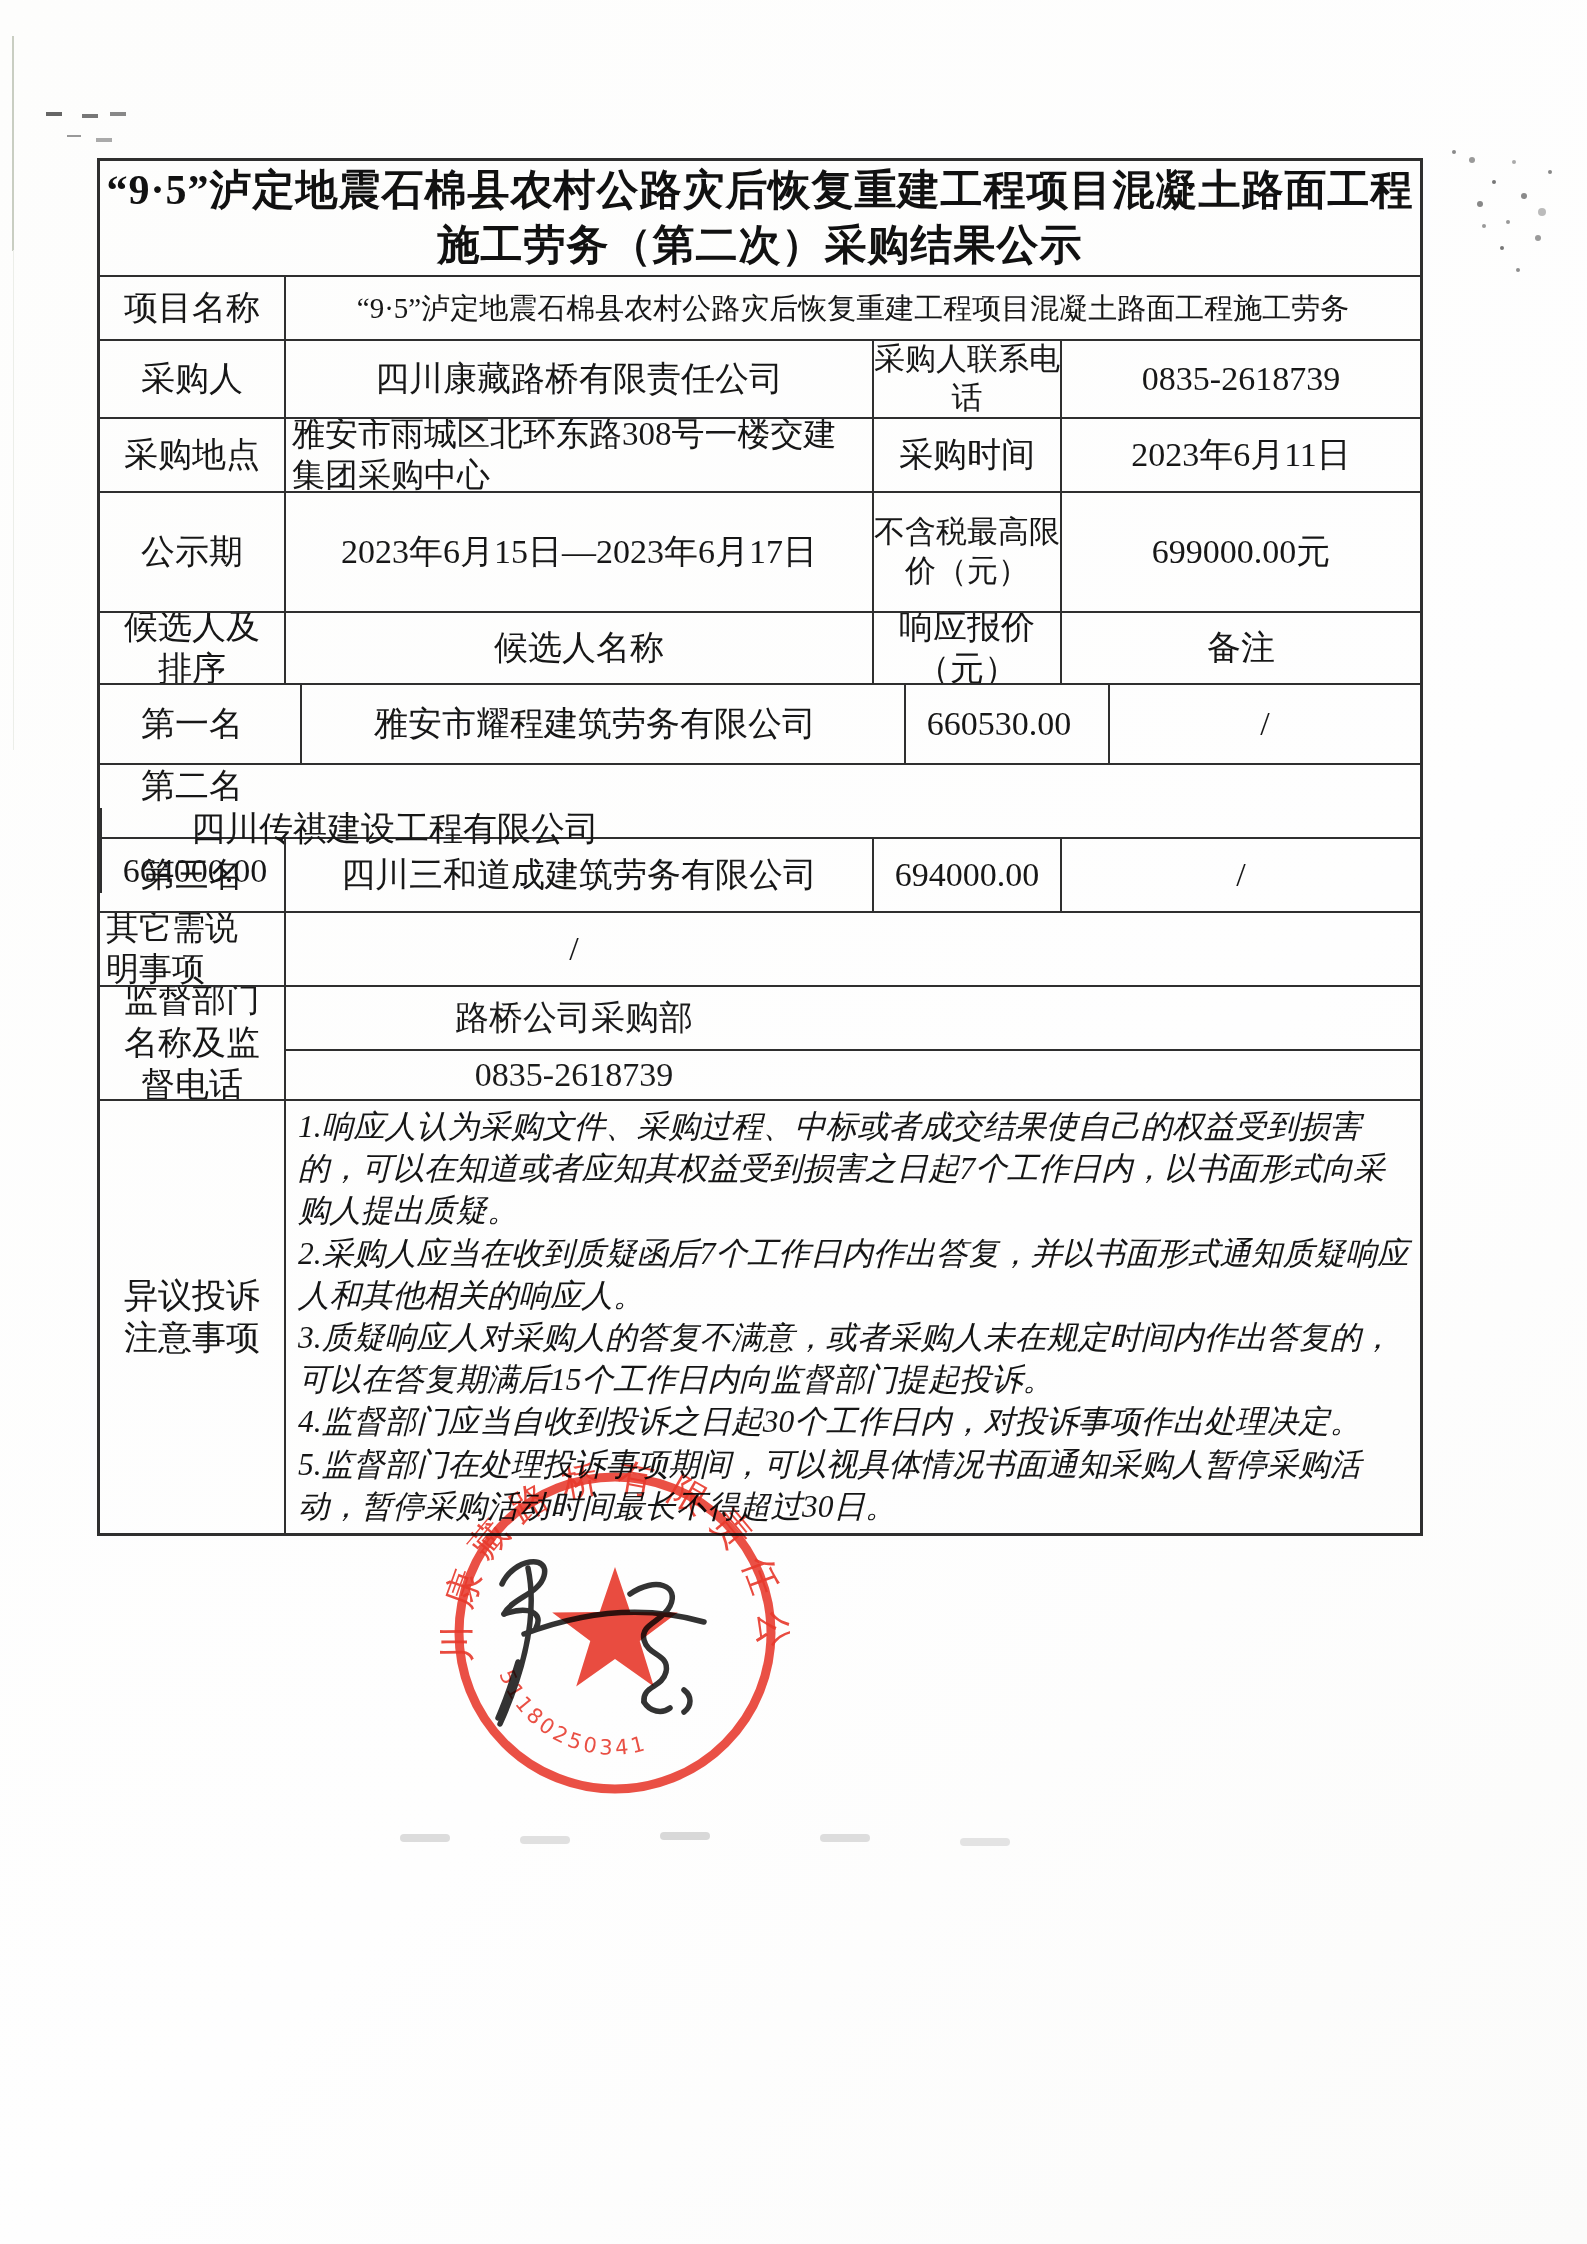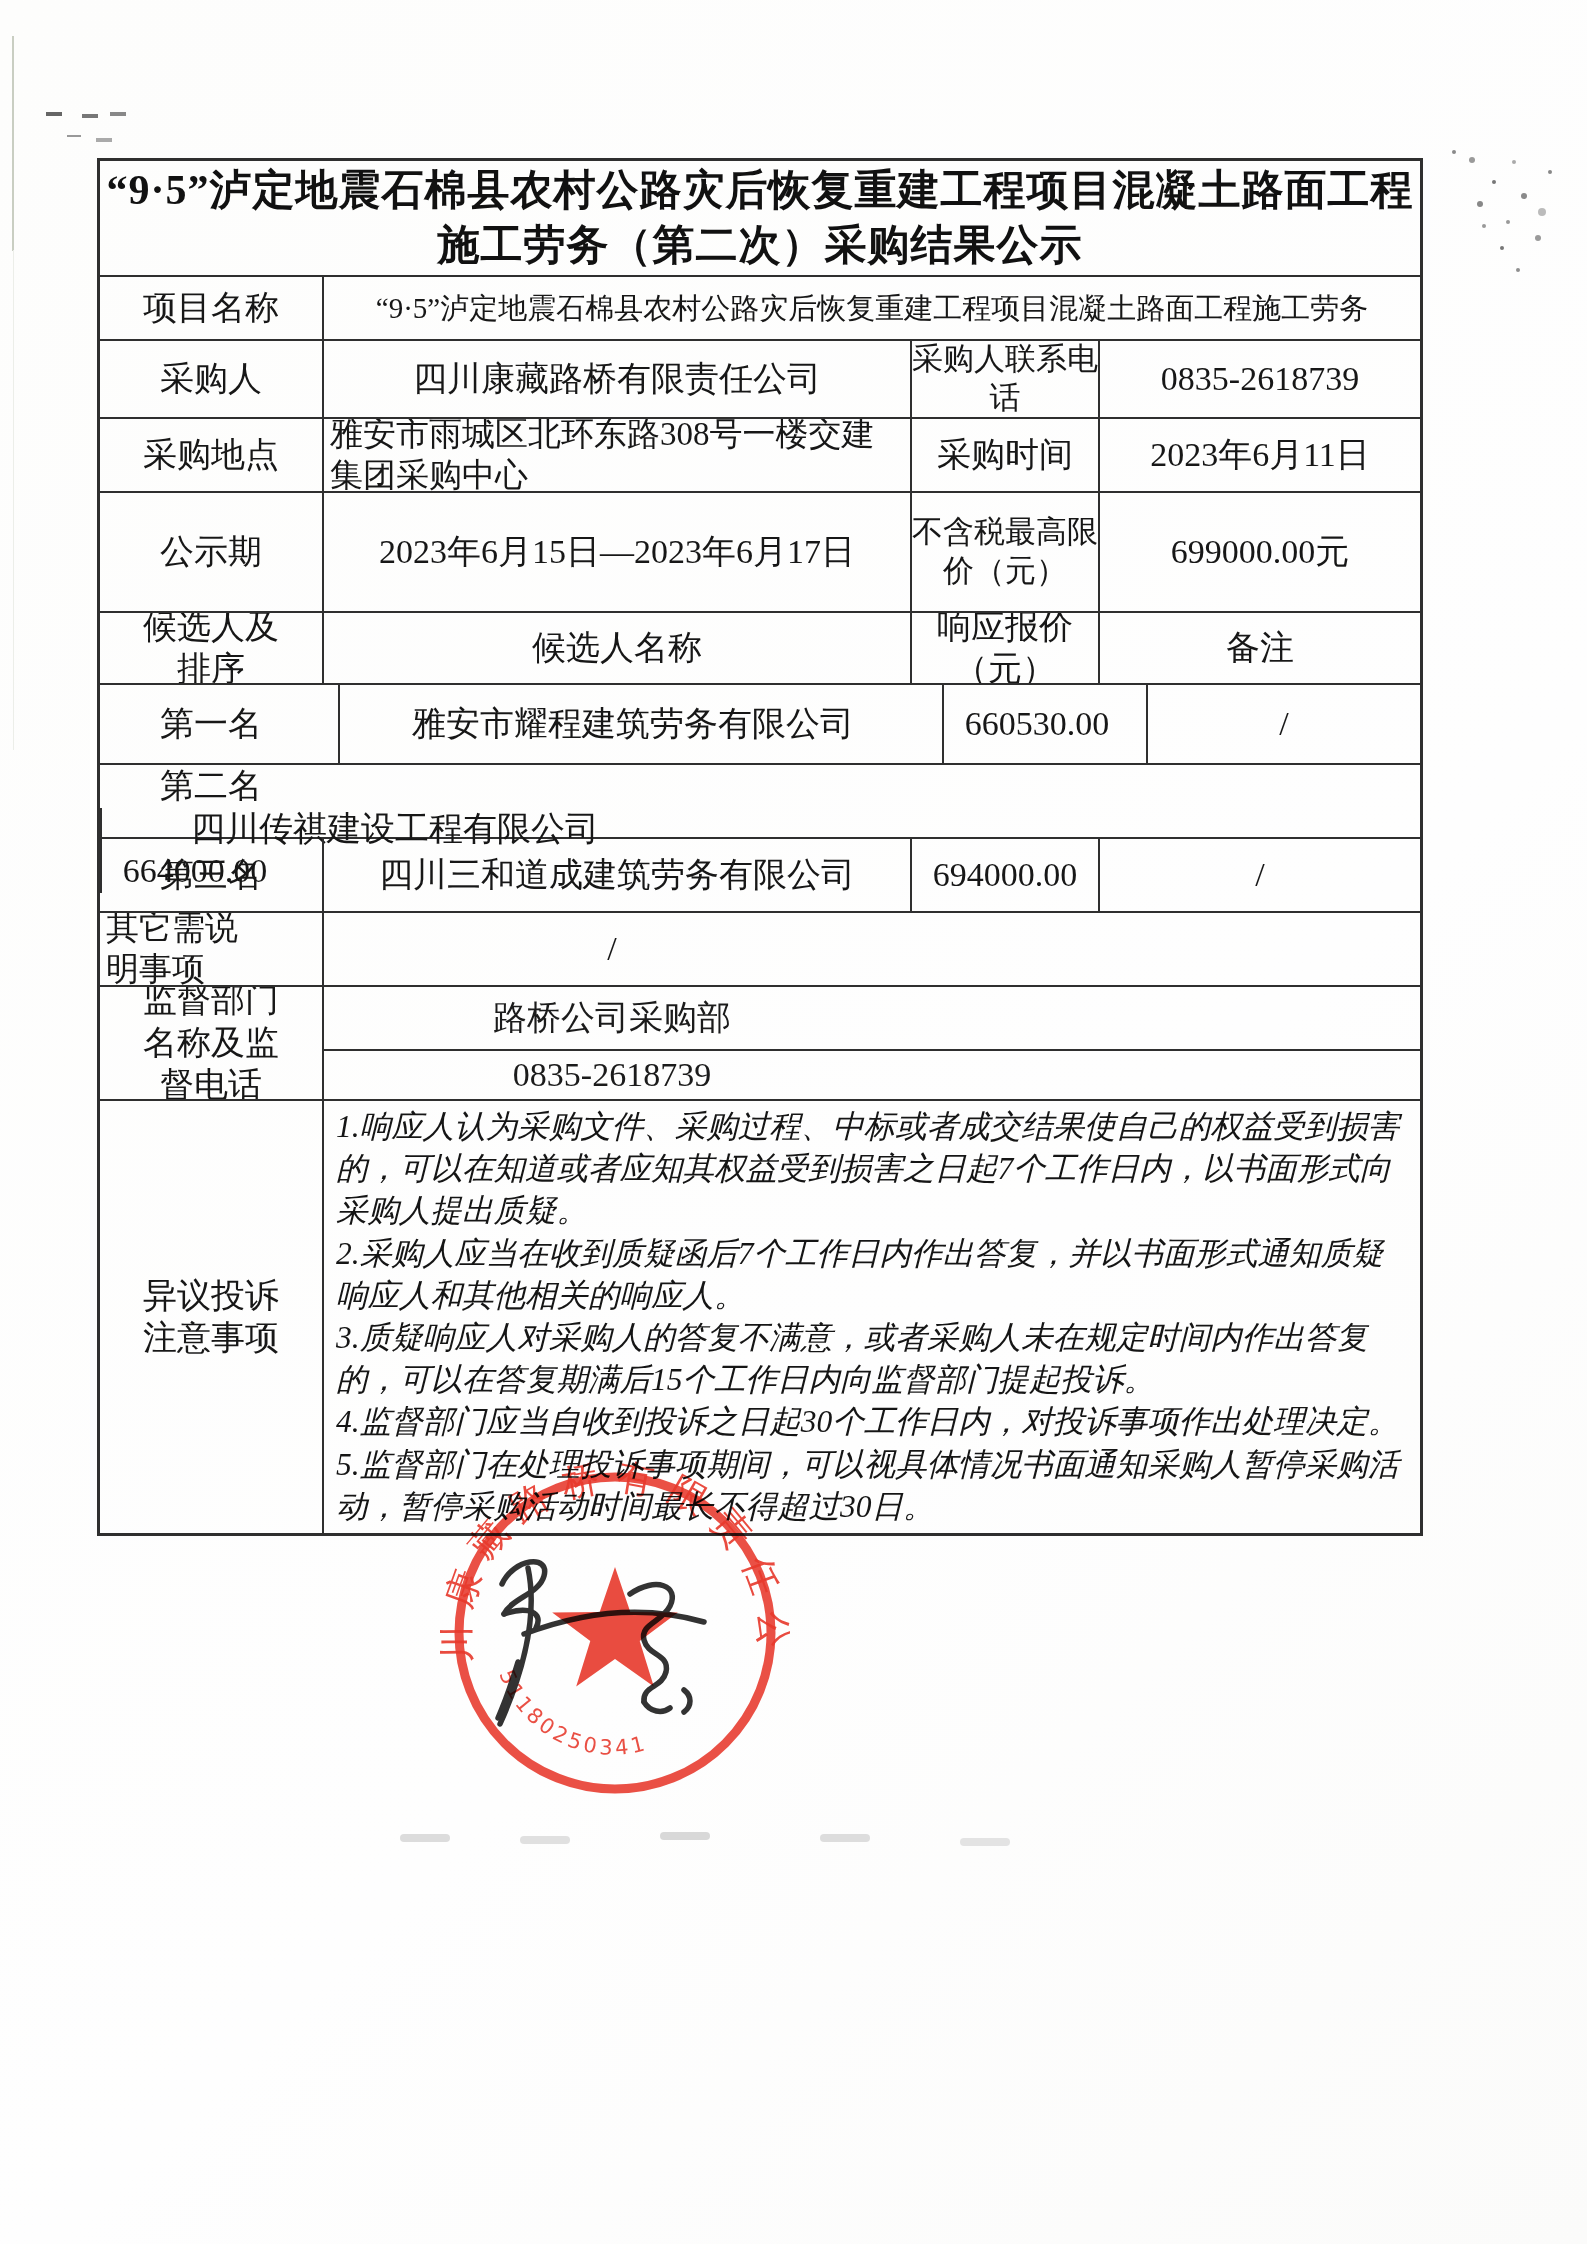--- a/index.html
+++ b/index.html
@@ -31,21 +31,21 @@
   }
   .row{display:flex;border-top:2px solid #2f2f2f;box-sizing:border-box;}
   .row:first-child{border-top:none;}
   .cell{
     border-left:2px solid #2f2f2f;box-sizing:border-box;
     display:flex;align-items:center;justify-content:center;
     text-align:center;font-size:34px;line-height:1.25;color:#171717;
     overflow:hidden;
   }
   .cell:first-child{border-left:none;}
-  .c1{width:222px;flex:0 0 auto;}
+  .c1{width:184px;flex:0 0 auto;}
   .c2{width:588px;flex:0 0 auto;}
   .c3{width:188px;flex:0 0 auto;}
   .c4{flex:1;}
   .cspan{flex:1;}
   .h-title{height:114px;}
   .h-r1{height:64px;}
   .h-r2{height:78px;}
   .h-r3{height:74px;}
   .h-r4{height:120px;}
   .h-r5{height:72px;}

